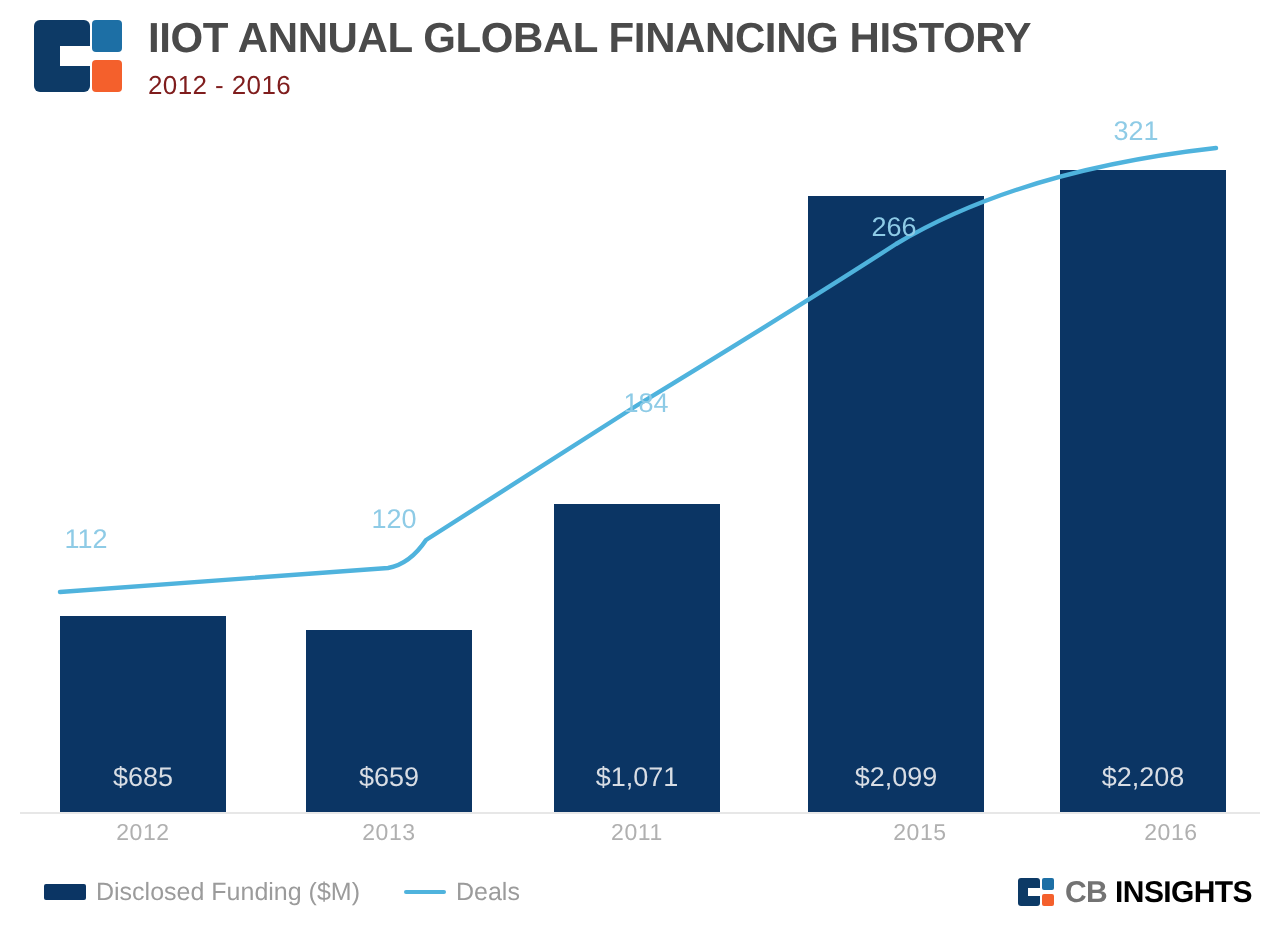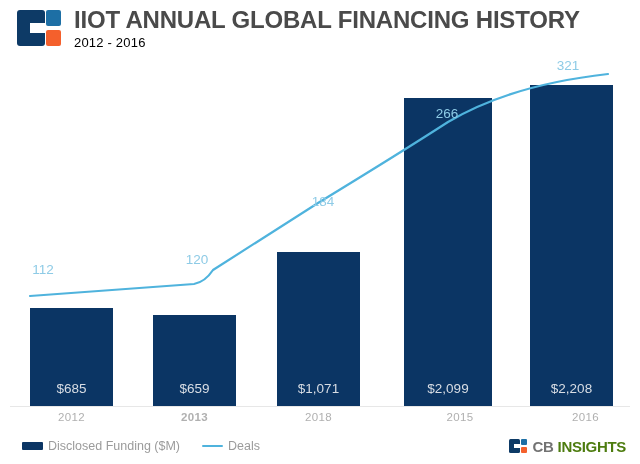--- a/index.html
+++ b/index.html
@@ -78,30 +78,30 @@
     background: #f4602c;
     border-radius: 2px;
   }
 
   .titles {
     margin-left: 13px;
     display: flex;
     flex-direction: column;
   }
   .chart-title {
-    font-size: 24px;
+    font-size: 21px;
     font-weight: bold;
     color: #4a4a4a;
     letter-spacing: -0.2px;
     line-height: 22px;
     white-space: nowrap;
   }
   .chart-subtitle {
     font-size: 13px;
-    color: #000000;
+    color: #7f1d1d;
     line-height: 17px;
     margin-top: 3px;
     letter-spacing: 0.2px;
   }
 
   
   .plot {
     position: absolute;
     left: 0;
     top: 58px;
@@ -245,21 +245,21 @@
   }
   .attr-cb {
     font-size: 15px;
     font-weight: bold;
     color: #737373;
     letter-spacing: -0.3px;
   }
   .attr-insights {
     font-size: 15px;
     font-weight: bold;
-    color: #4d7c0f;
+    color: #000000;
     letter-spacing: -0.3px;
     margin-left: -1px;
   }
 </style>
 </head>
 <body>
 
 <div id="infographic">
 
   <div class="header">
@@ -305,22 +305,22 @@
         <text class="line-label" x="447" y="60">266</text>
         <text class="line-label" x="568" y="12">321</text>
       </g>
 
       <line class="axis-line" x1="10" y1="348.5" x2="630" y2="348.5"></line>
     </svg>
   </div>
 
   <div class="xaxis">
     <div class="xtick" style="left:30px;  width:83px;">2012</div>
-    <div class="xtick" style="left:153px; width:83px;font-weight:bold;">2013</div>
-    <div class="xtick" style="left:277px; width:83px;">2018</div>
+    <div class="xtick" style="left:153px; width:83px;">2013</div>
+    <div class="xtick" style="left:277px; width:83px;">2011</div>
     <div class="xtick" style="left:416px; width:88px;">2015</div>
     <div class="xtick" style="left:544px; width:83px;">2016</div>
   </div>
 
   <div class="footer">
     <div class="legend">
       <div class="legend-item">
         <span class="swatch-bar"></span>
         <span class="legend-label">Disclosed Funding ($M)</span>
       </div>

